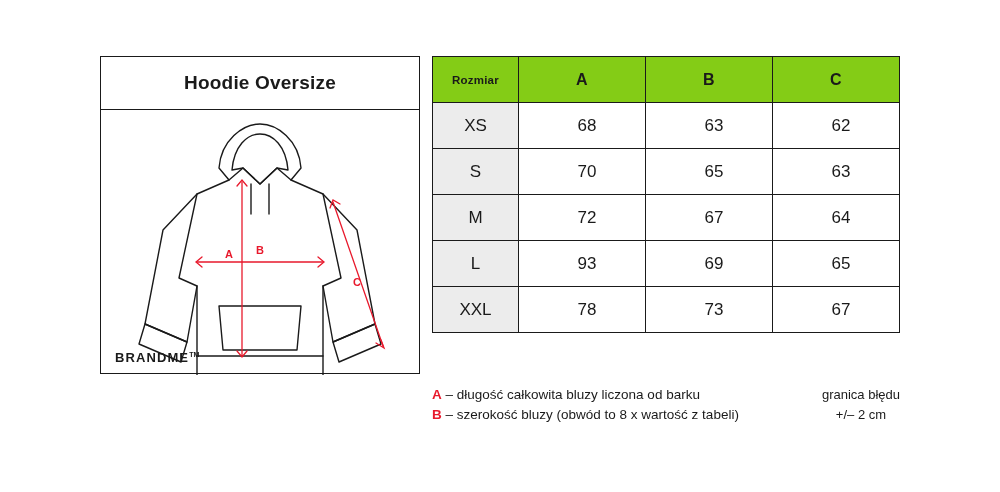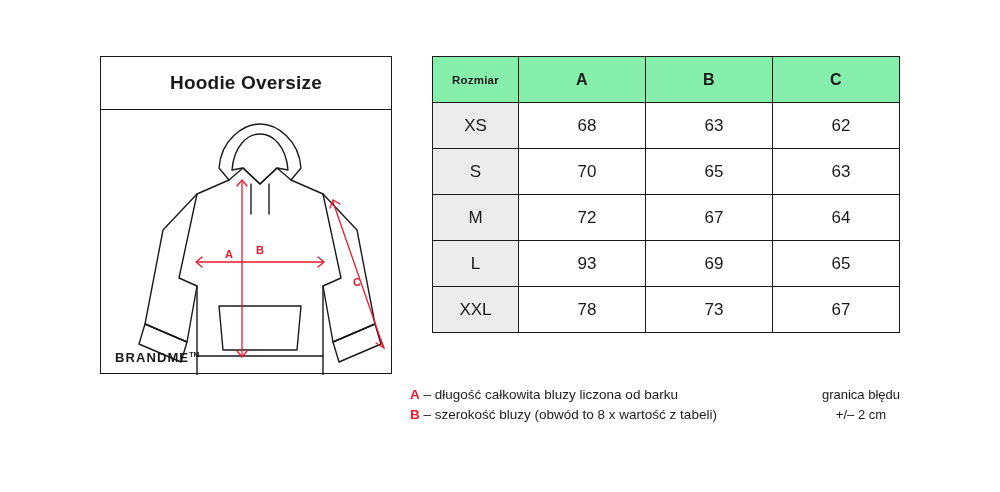--- a/index.html
+++ b/index.html
@@ -18,21 +18,21 @@
     position: relative;
     width: 1000px;
     height: 492px;
   }
 
   
   .product-card {
     position: absolute;
     left: 100px;
     top: 56px;
-    width: 292px;
+    width: 320px;
     height: 318px;
     border: 1px solid #1a1a1a;
     box-sizing: border-box;
   }
   .product-title-bar {
     height: 52px;
     border-bottom: 1px solid #1a1a1a;
     display: flex;
     align-items: center;
     justify-content: center;
@@ -79,21 +79,21 @@
     border: 1px solid #1a1a1a;
     text-align: center;
     height: 45px;
     padding: 0;
     font-weight: normal;
   }
   .size-table col.c-label { width: 86px; }
   .size-table col.c-val   { width: 127px; }
 
   .size-table thead th {
-    background: #86efac;
+    background: #84cc16;
     font-size: 11.5px;
     font-weight: bold;
     letter-spacing: .2px;
   }
   .size-table thead th.dim {
     font-size: 16px;
     font-weight: bold;
     letter-spacing: .4px;
   }
   .size-table tbody td.label {
@@ -103,21 +103,21 @@
   }
   .size-table tbody td.val {
     background: #ffffff;
     font-size: 17px;
     padding-left: 10px;
   }
 
   
   .legend {
     position: absolute;
-    left: 410px;
+    left: 432px;
     top: 385px;
     font-size: 13.5px;
     line-height: 20px;
   }
   .legend .row { white-space: nowrap; }
   .legend .key {
     color: #e8192c;
     font-weight: bold;
   }
   .legend .txt { color: #1a1a1a; }

